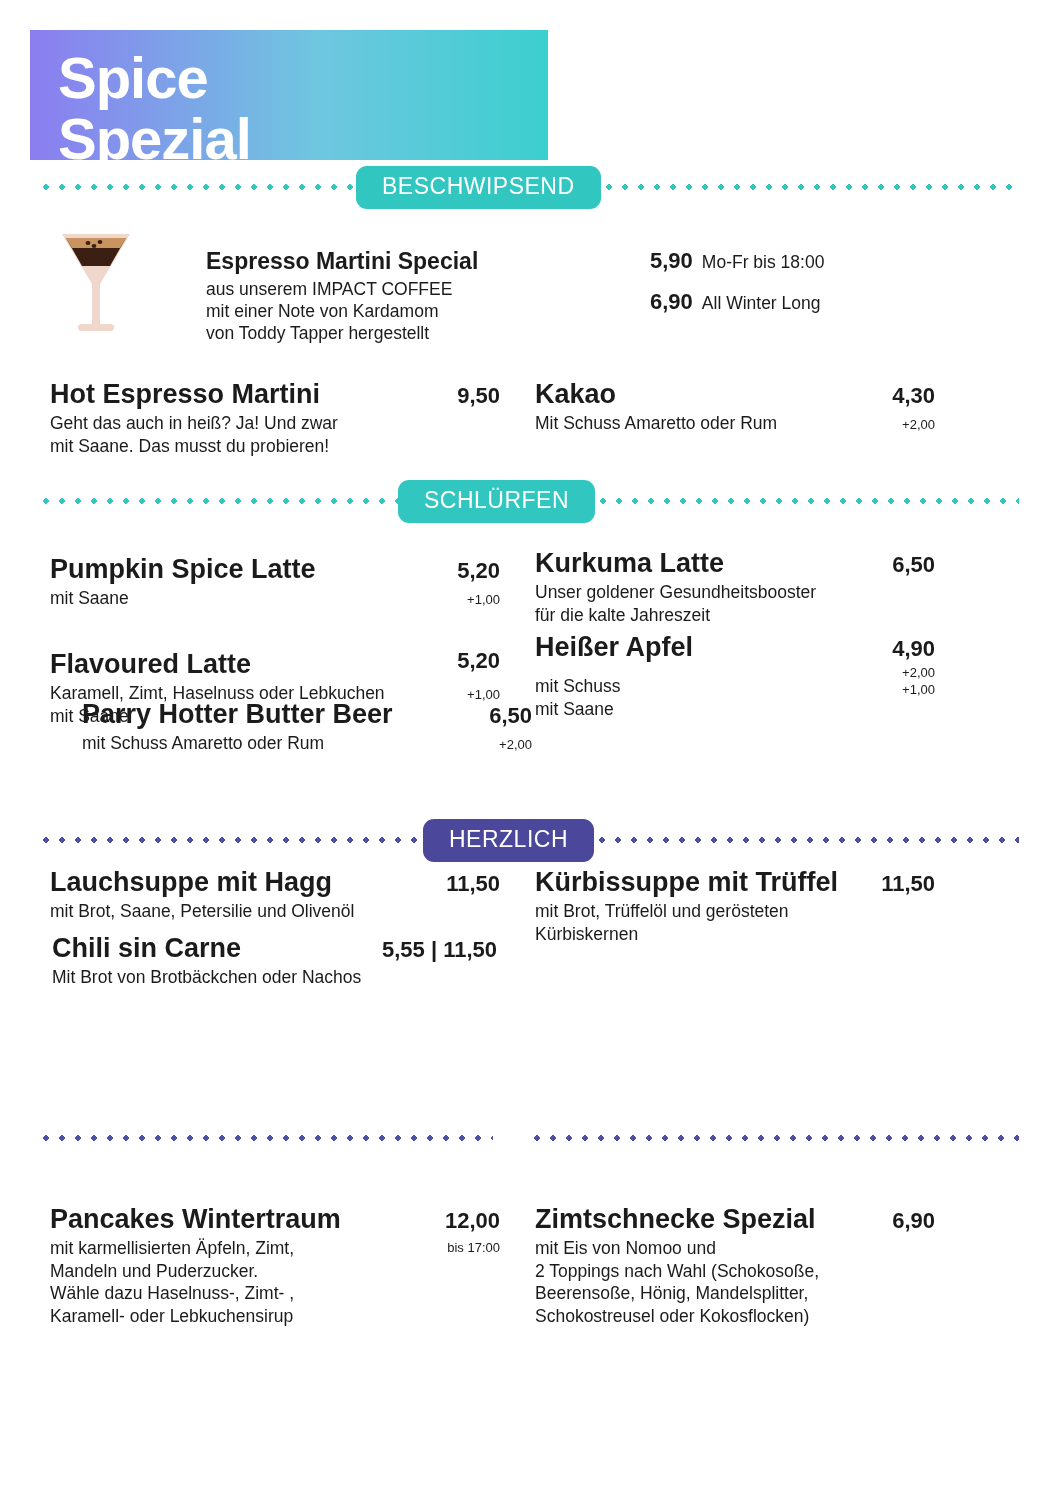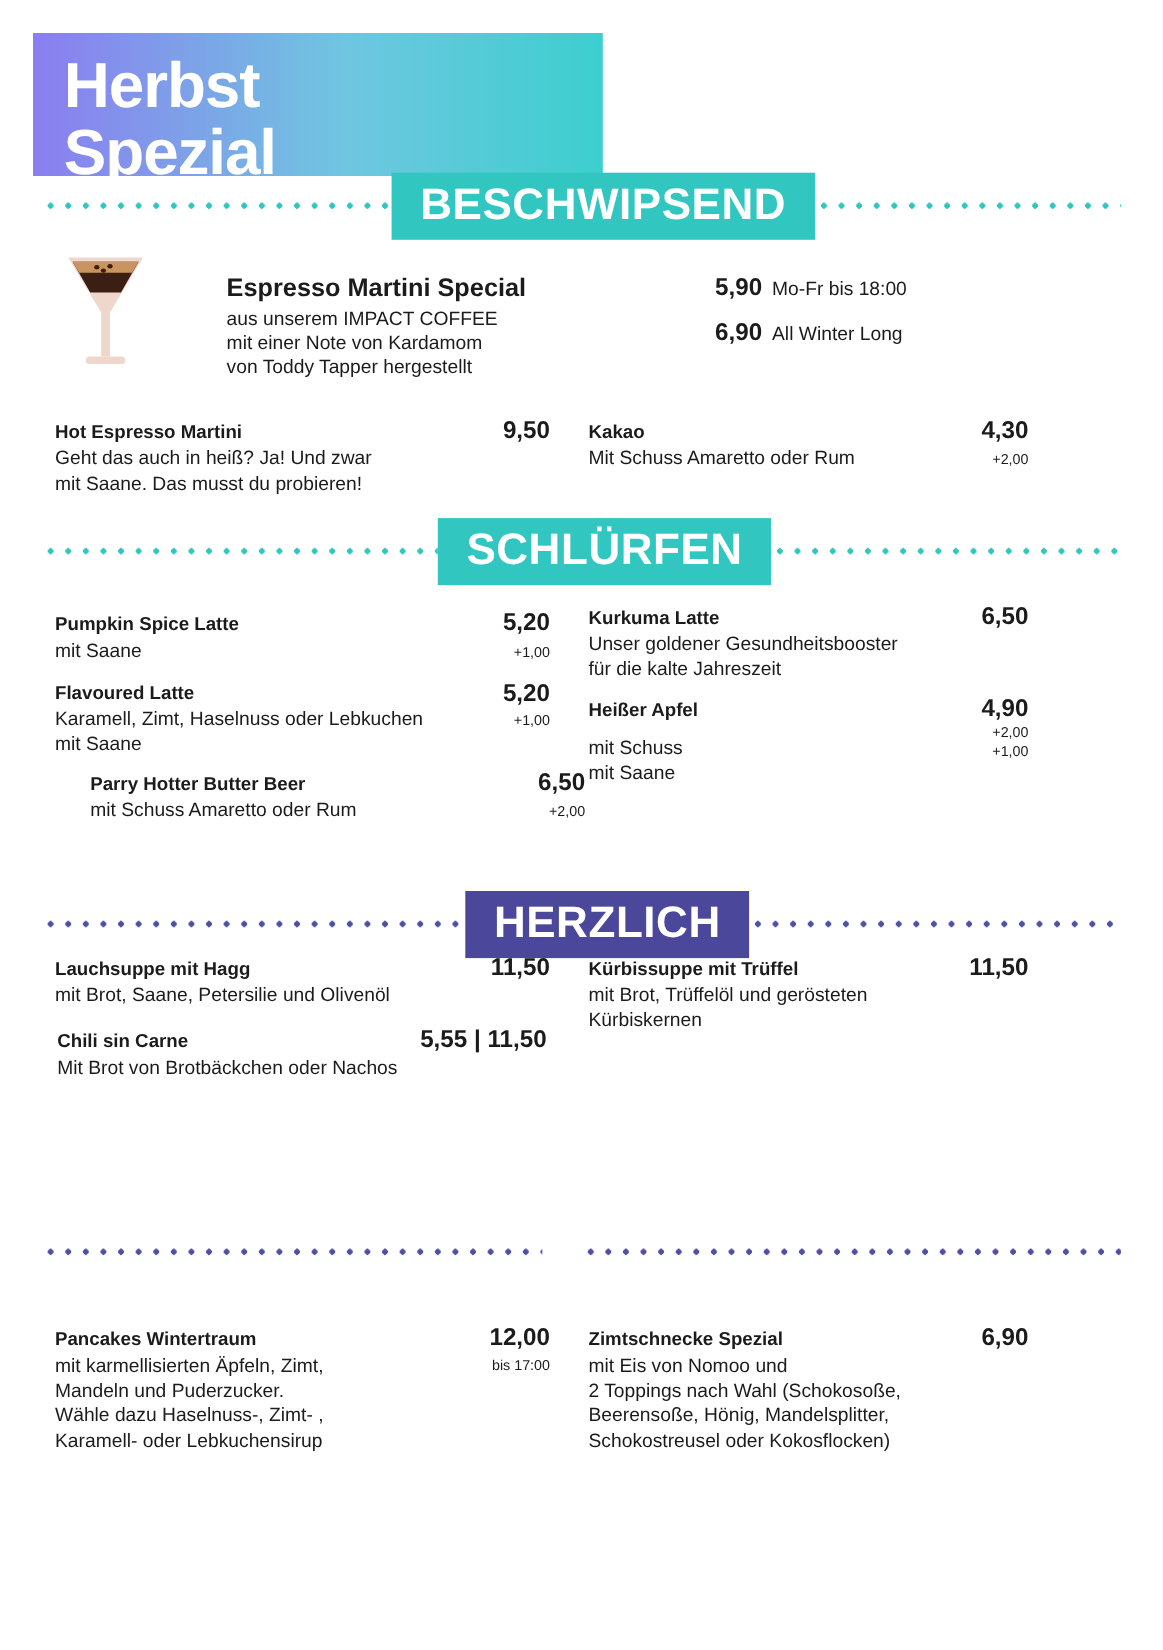--- a/index.html
+++ b/index.html
@@ -57,37 +57,38 @@
     background-image: radial-gradient(circle, #31c7c0 2.6px, transparent 2.7px);
     background-size: 16px 6px;
     background-repeat: repeat-x;
     background-position: left center;
   }
   .dots.purple {
     background-image: radial-gradient(circle, #4f4fa8 2.6px, transparent 2.7px);
   }
   .sep-label {
     color: #ffffff;
-    font-size: 40px;
-    font-weight: bold;
+    font-size: 23px;
+    font-weight: normal;
     letter-spacing: 0.5px;
     padding: 7px 26px 9px 26px;
     background: #31c7c0;
     white-space: nowrap;
+    border-radius: 11px;
   }
   .sep-label.purple { background: #4b479b; }
   .sep-left-pad { width: 318px; }
   .sep-right-pad { flex: 1; }
 
   
   .item {
     position: absolute;
   }
   .item-name {
-    font-size: 17px;
+    font-size: 27px;
     font-weight: bold;
     color: #1b1b1b;
     line-height: 1.2;
     margin: 0 0 2px 0;
   }
   .item-desc {
     font-size: 17.5px;
     color: #1b1b1b;
     line-height: 1.28;
     margin: 0;
@@ -116,21 +117,21 @@
     left: 48px;
     top: 228px;
     width: 96px;
     height: 120px;
   }
 </style>
 </head>
 <body>
 
 <div class="header-banner">
-  <div class="header-title">Herbst</div>
+  <div class="header-title">Spice</div>
   <div class="header-sub">Spezial</div>
 </div>
 
 <div class="sep" style="top:164px;">
   <div class="sep-left-pad">
     <div class="dots" style="margin-top:0;"></div>
   </div>
   <div class="sep-label">BESCHWIPSEND</div>
   <div class="sep-right-pad">
     <div class="dots"></div>
@@ -200,21 +201,21 @@
     <div class="item-name">Pumpkin Spice Latte</div>
     <div class="price-main">5,20</div>
   </div>
   <div style="display:flex; justify-content:space-between; align-items:baseline;">
     <div class="item-desc">mit Saane</div>
     <div class="price-sub">+1,00</div>
   </div>
 </div>
 
 <div class="item" style="left:50px; top:617px; width:450px;">
-  <div style="display:flex; justify-content:space-between; align-items:flex-end;">
+  <div style="display:flex; justify-content:space-between; align-items:flex-start;margin-top:31px;">
     <div class="item-name">Flavoured Latte</div>
     <div class="price-main">5,20</div>
   </div>
   <div style="display:flex; justify-content:space-between; align-items:flex-start;">
     <div class="item-desc" style="white-space:pre-line;">Karamell, Zimt, Haselnuss oder Lebkuchen
 mit Saane</div>
     <div class="price-sub" style="padding-top:5px;">+1,00</div>
   </div>
 </div>
 

